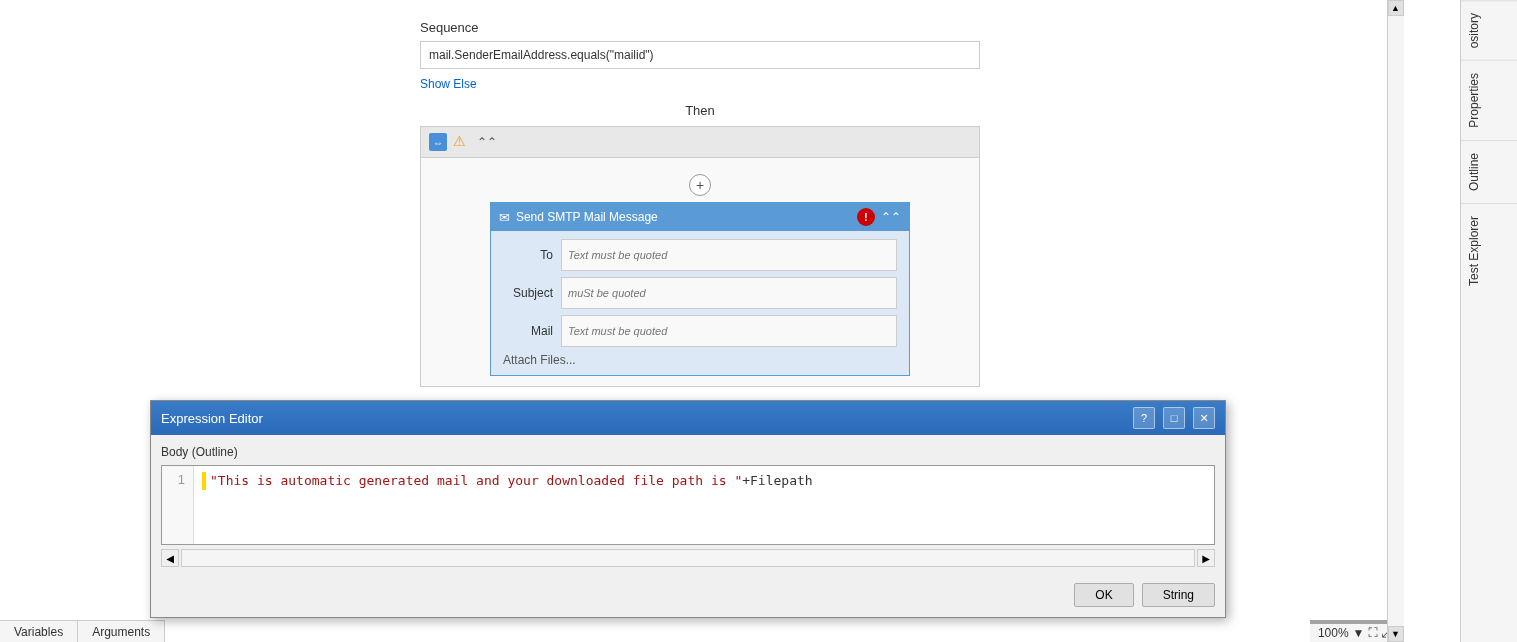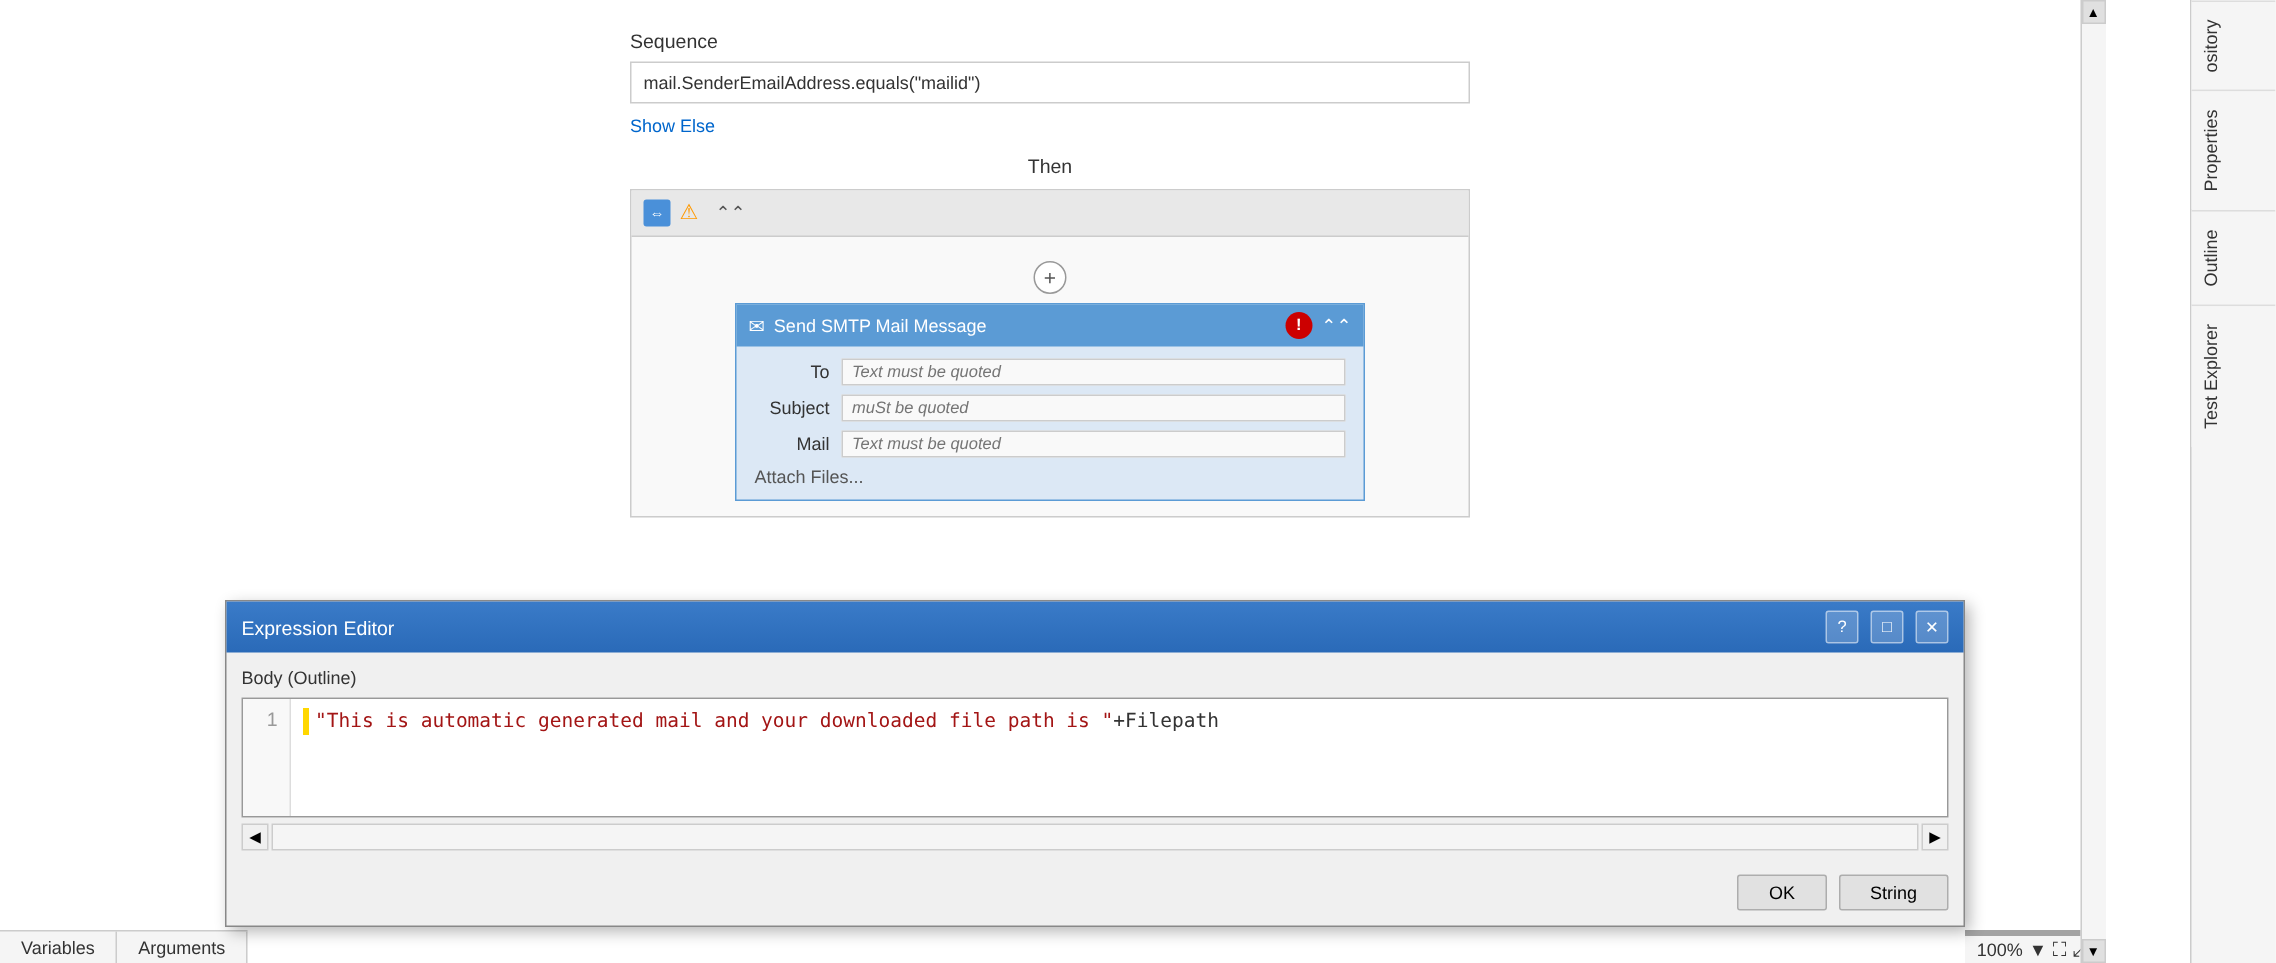--- a/index.html
+++ b/index.html
@@ -217,40 +217,40 @@
 
     .smtp-field-label {
       font-size: 12px;
       color: #333;
       width: 50px;
       text-align: right;
     }
 
     .smtp-field-input {
       flex: 1;
-      height: 18px;
+      height: 32px;
       border: 1px solid #ccc;
       background: #f9f9f9;
       padding: 2px 6px;
       font-size: 11px;
       color: #999;
       font-style: italic;
     }
 
     .attach-files-label {
       font-size: 12px;
       color: #555;
       margin-top: 4px;
     }
 
     .dialog {
       position: absolute;
       top: 400px;
       left: 150px;
-      width: 1160px;
+      width: 1076px;
       background: #f0f0f0;
       border: 1px solid #888;
       box-shadow: 3px 3px 10px rgba(0,0,0,0.3);
       z-index: 200;
     }
 
     .dialog-titlebar {
       display: flex;
       align-items: center;
       padding: 6px 10px;

